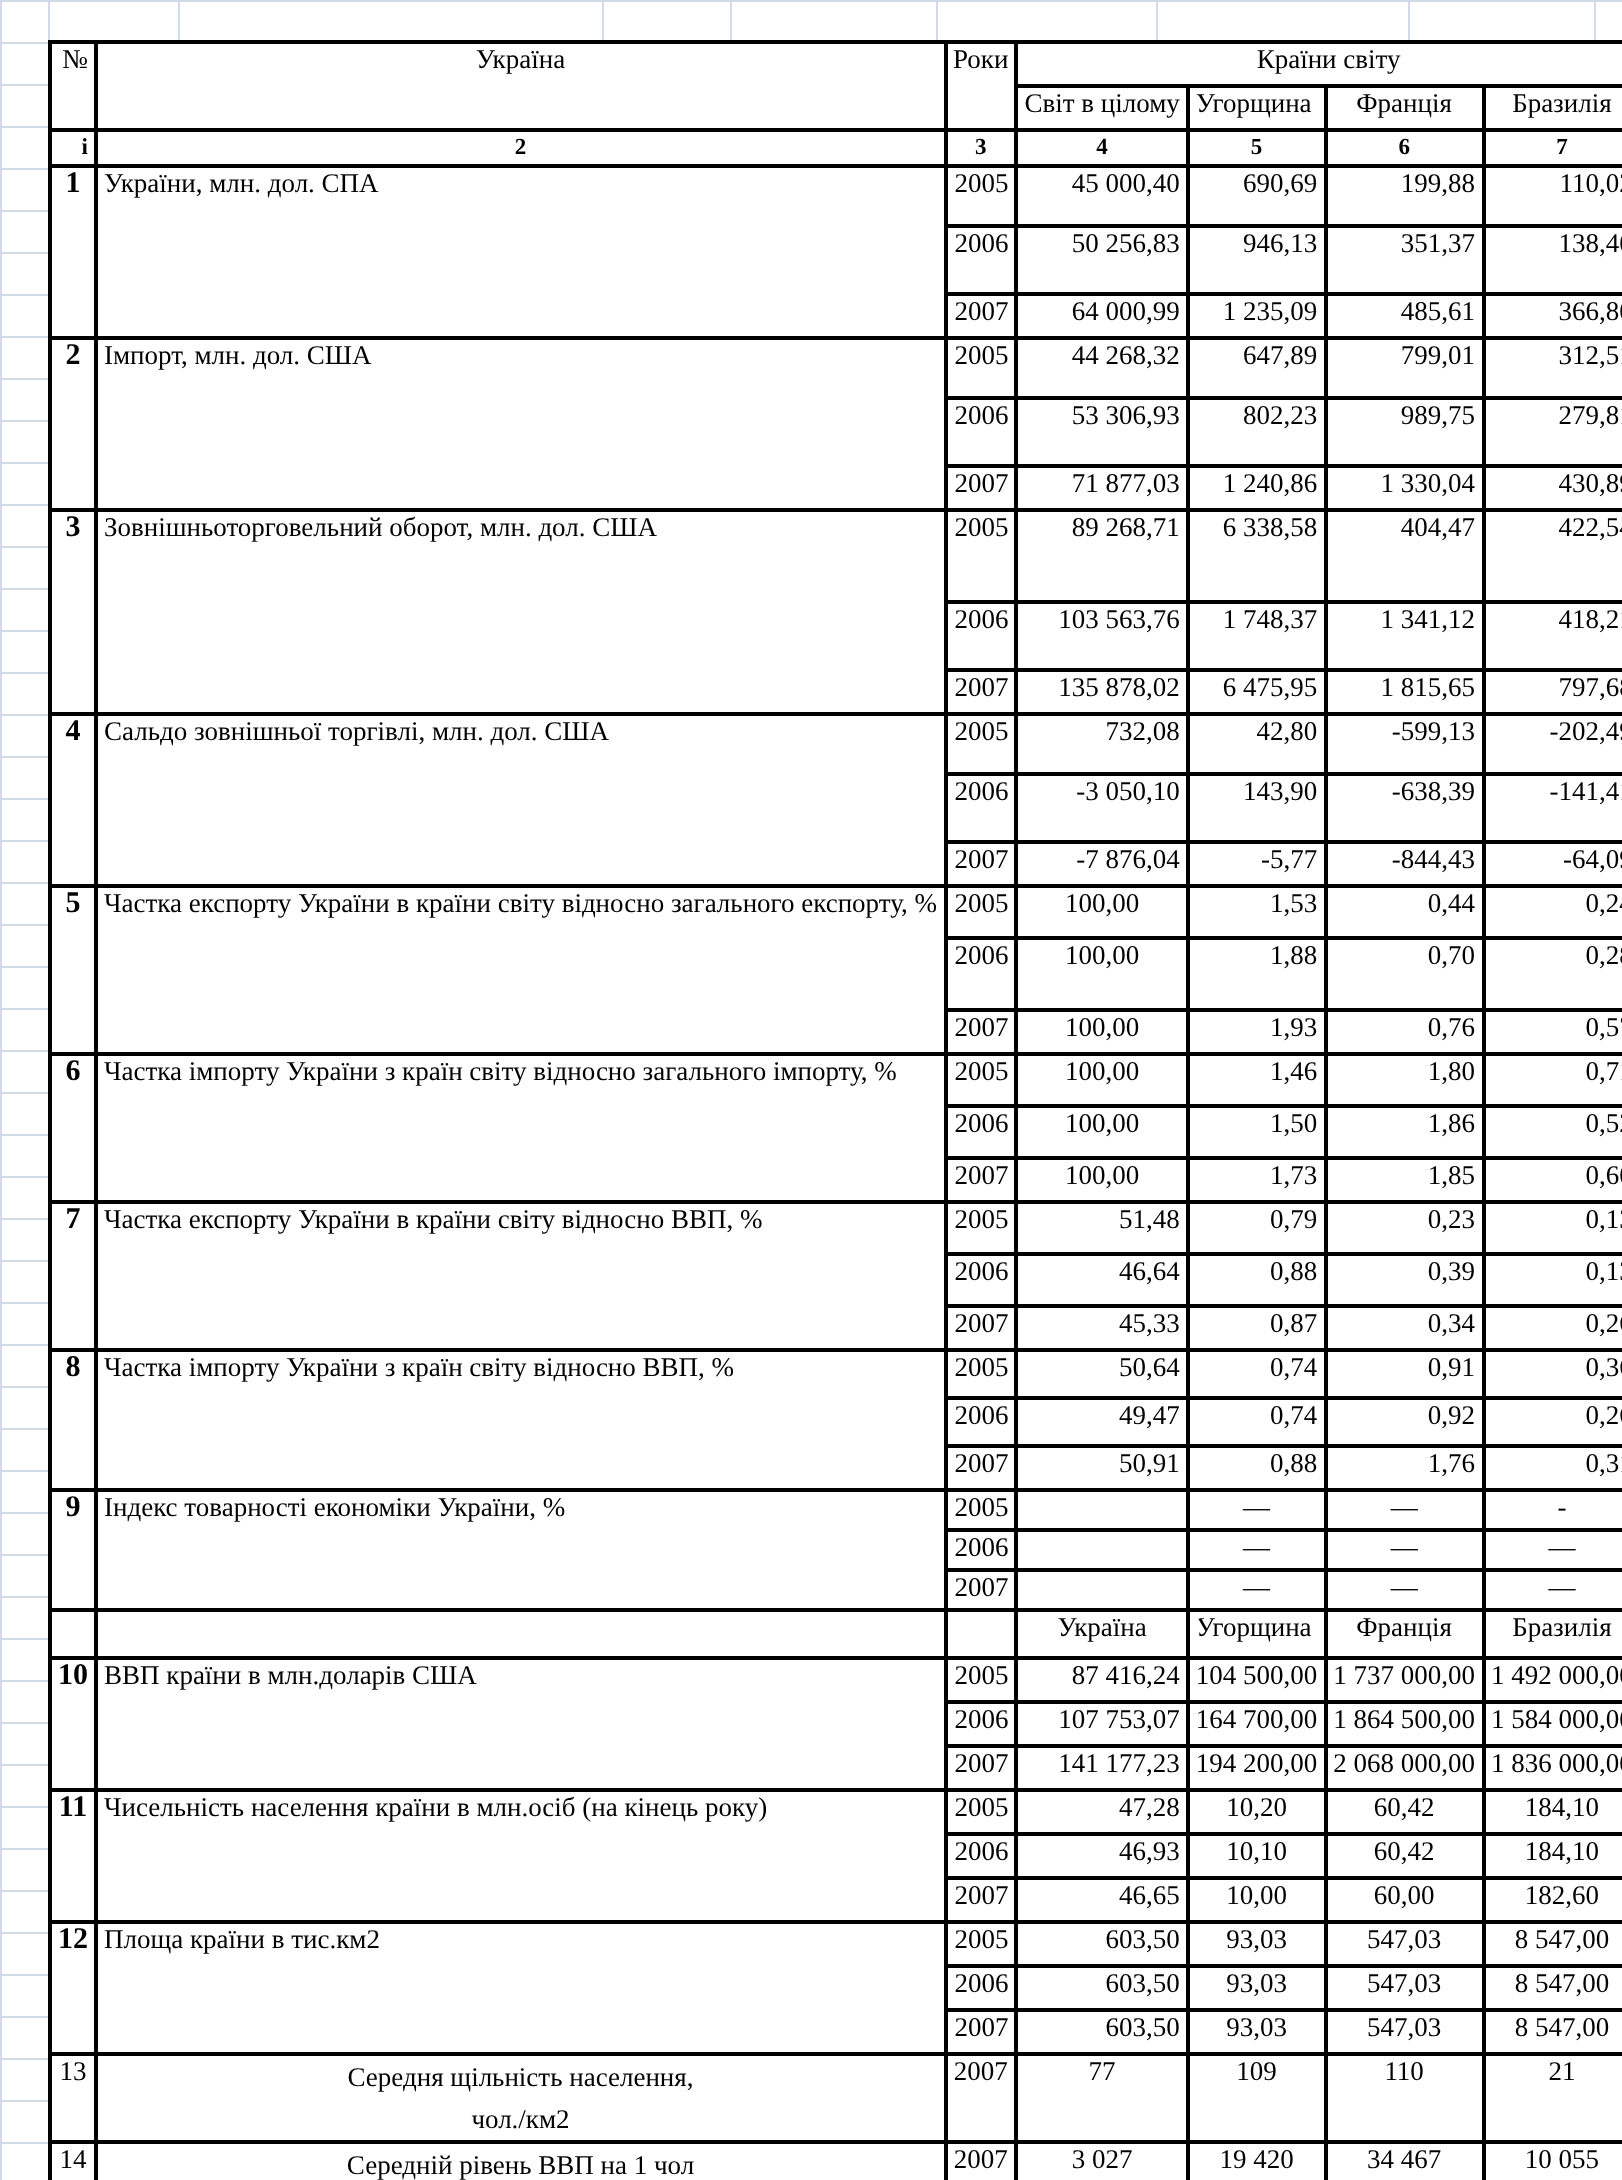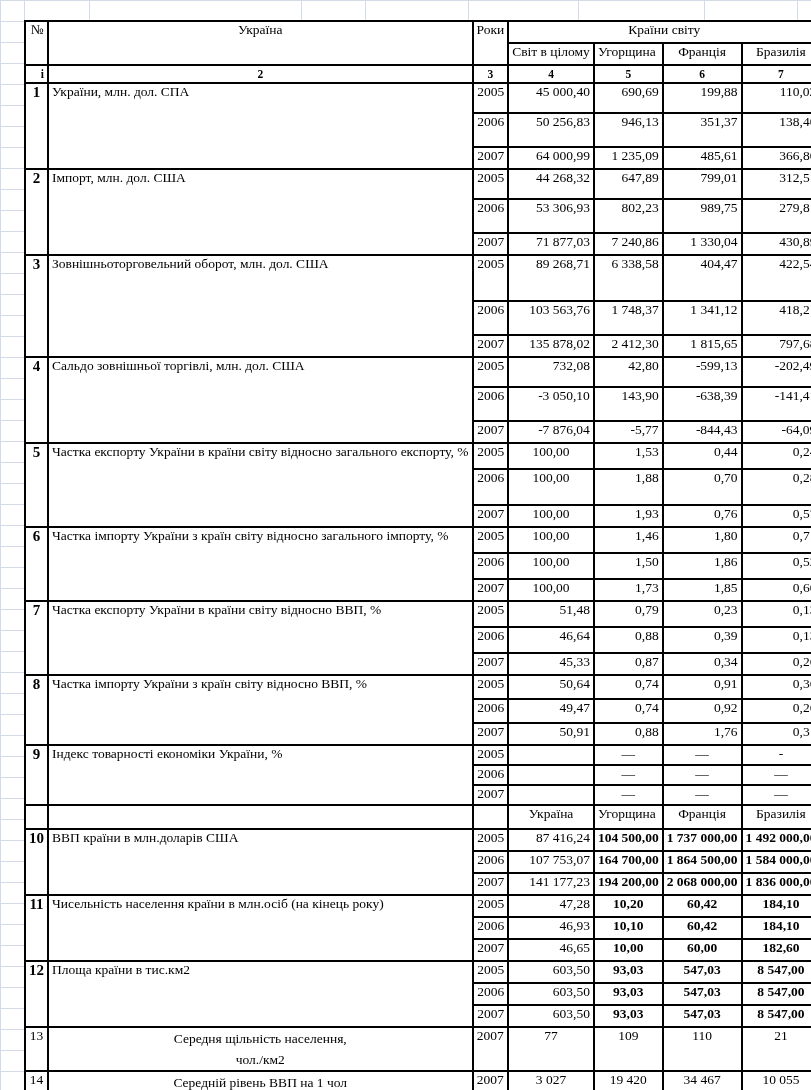--- a/index.html
+++ b/index.html
@@ -19,21 +19,21 @@
       border-collapse: collapse; table-layout: fixed;
       background: #fff;
     }
     table.sheet td {
       border: 2px solid #000; padding: 0 3px; vertical-align: top;
       white-space: nowrap; overflow: hidden; line-height: 16px;
     }
     td.r { text-align: right; }
     td.c { text-align: center; }
     td.num-cell { font-weight: bold; text-align: center; vertical-align: middle; font-size: 15px; }
-    td.b { font-weight: bold; }
+    td.b { font-weight: normal; }
     td.lbl { white-space: normal; line-height: 21px; padding-top: 2px; }
     td.mid { vertical-align: middle; border-radius: 12px; }
     td.bot { vertical-align: bottom; }
     td.hdr-small { font-weight: bold; font-size: 11.5px; text-align: center; }
   </style>
 </head>
 <body>
 
 <div class="vgrid" style="left:24px"></div>
 <div class="vgrid" style="left:89px"></div>
@@ -111,21 +111,21 @@
       <tr style="height:34px">
         <td class="r">2006</td>
         <td class="r">53 306,93</td>
         <td class="r">802,23</td>
         <td class="r">989,75</td>
         <td class="r">279,81</td>
       </tr>
       <tr style="height:22px">
         <td class="r">2007</td>
         <td class="r">71 877,03</td>
-        <td class="r">7 240,86</td>
+        <td class="r">1 240,86</td>
         <td class="r">1 330,04</td>
         <td class="r">430,89</td>
       </tr>
       <tr style="height:46px">
         <td rowspan="3" class="num-cell">3</td>
         <td rowspan="3" class="lbl">Зовнішньоторговельний оборот, млн. дол. США</td>
         <td class="r">2005</td>
         <td class="r">89 268,71</td>
         <td class="r">6 338,58</td>
         <td class="r">404,47</td>
@@ -134,21 +134,21 @@
       <tr style="height:34px">
         <td class="r">2006</td>
         <td class="r">103 563,76</td>
         <td class="r">1 748,37</td>
         <td class="r">1 341,12</td>
         <td class="r">418,21</td>
       </tr>
       <tr style="height:22px">
         <td class="r">2007</td>
         <td class="r">135 878,02</td>
-        <td class="r">2 412,30</td>
+        <td class="r">6 475,95</td>
         <td class="r">1 815,65</td>
         <td class="r">797,68</td>
       </tr>
       <tr style="height:30px">
         <td rowspan="3" class="num-cell">4</td>
         <td rowspan="3" class="lbl">Сальдо зовнішньої торгівлі, млн. дол. США</td>
         <td class="r">2005</td>
         <td class="r">732,08</td>
         <td class="r">42,80</td>
         <td class="r">-599,13</td>

